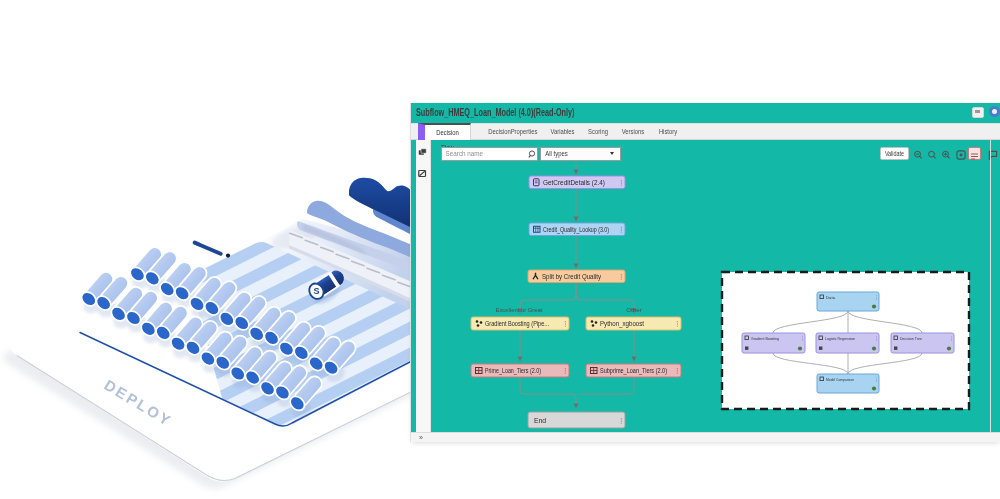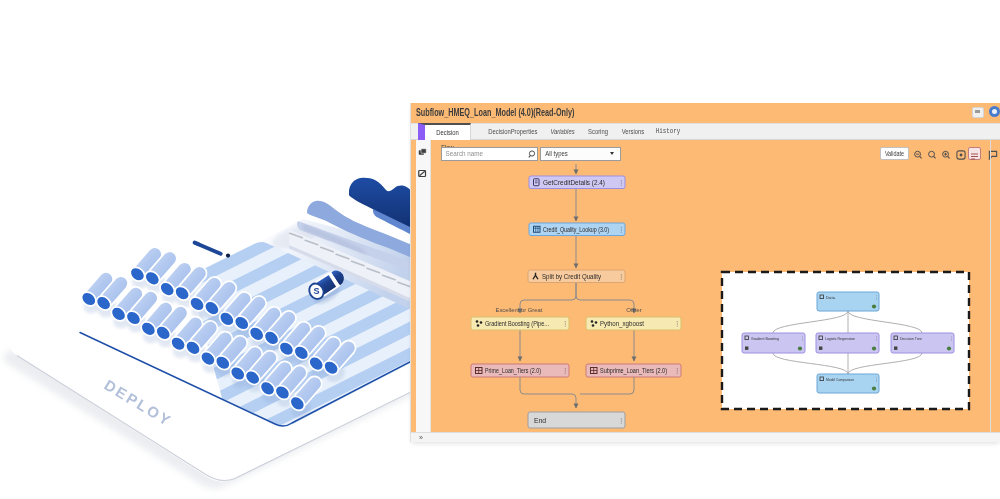--- a/index.html
+++ b/index.html
@@ -1,16 +1,16 @@
 <!DOCTYPE html>
 <html><head><meta charset="utf-8"><style>
 * { margin:0; padding:0; }
 html,body { width:1000px; height:499px; overflow:hidden; background:#fff; font-family:"Liberation Sans", sans-serif; }
 #stage { position:relative; width:1000px; height:499px; }
-#panel { position:absolute; left:410px; top:103px; width:590px; height:339px; background:#fdba74; border-left:1px solid #e0e0e0; box-shadow:0 3px 5px -2px rgba(0,0,0,0.14); }
+#panel { position:absolute; left:410px; top:103px; width:590px; height:339px; background:#14b8a6; border-left:1px solid #e0e0e0; box-shadow:0 3px 5px -2px rgba(0,0,0,0.14); }
 #panel > div, #panel > svg { font-family:"Liberation Sans", sans-serif; }
 </style></head>
 <body>
 <div id="stage">
 <svg width="470" height="499" viewBox="0 0 470 499" style="position:absolute;left:0;top:0">
 <defs>
 <linearGradient id="cyl" x1="0" y1="0" x2="0" y2="1">
  <stop offset="0" stop-color="#bdd0f2"></stop>
           <stop offset="0.5" stop-color="#b2c8ef"></stop>
           <stop offset="1" stop-color="#abc3ee"></stop>
@@ -275,30 +275,30 @@
       <div style="position:absolute;left:0;top:20px;width:590px;height:17px;background:#f0f0f0;border-top:1px solid #e0e0e0;border-bottom:1px solid #d6d6d6;box-sizing:border-box;"></div>
       <div style="position:absolute;left:7px;top:20px;width:53px;height:17px;background:#fff;border-top:2px solid #4f4f4f;border-left:7px solid #8b5cf6;border-right:1px solid #d6d6d6;box-sizing:border-box;">
         <div style="width:100%;text-align:center;font-size:7.5px;color:#333;line-height:15px;transform:scaleX(0.78);">Decision Flow</div>
       </div>
       <div style="position:absolute;left:60px;top:20px;width:33px;height:17px;padding-left:12px;">
         <div style="width:100%;text-align:center;font-size:7.5px;color:#4d4d4d;line-height:17px;transform:scaleX(0.78);">Decision</div>
       </div>
       <div style="position:absolute;left:93px;top:20px;width:40px;height:22px;">
         <div style="width:100%;text-align:center;font-size:7.5px;color:#4d4d4d;line-height:17px;transform:scaleX(0.78);">Properties</div>
       </div>
-      <div style="position:absolute;left:133px;top:20px;width:37px;height:17px;font-style:italic;">
+      <div style="position:absolute;left:133px;top:20px;width:37px;height:17px;">
         <div style="width:100%;text-align:center;font-size:7.5px;color:#4d4d4d;line-height:17px;transform:scaleX(0.78);">Variables</div>
       </div>
       <div style="position:absolute;left:170px;top:20px;width:34px;height:15px;">
         <div style="width:100%;text-align:center;font-size:7.5px;color:#4d4d4d;line-height:17px;transform:scaleX(0.78);">Scoring</div>
       </div>
       <div style="position:absolute;left:204px;top:20px;width:36px;height:32px;">
         <div style="width:100%;text-align:center;font-size:7.5px;color:#4d4d4d;line-height:17px;transform:scaleX(0.78);">Versions</div>
       </div>
-      <div style="position:absolute;left:240px;top:20px;width:34px;height:17px;font-family:Liberation Mono, monospace;">
+      <div style="position:absolute;left:240px;top:20px;width:34px;height:17px;">
         <div style="width:100%;text-align:center;font-size:7.5px;color:#4d4d4d;line-height:17px;transform:scaleX(0.78);">History</div>
       </div>
       <div style="position:absolute;left:5px;top:37px;width:14px;height:292px;background:#f7f7f7;border-right:1px solid #e3e3e3;"></div>
       <svg style="position:absolute;left:7px;top:45px" width="9" height="9" viewBox="0 0 12 12">
         <rect x="1" y="3" width="7" height="6" rx="1" fill="#3d3d3d"></rect>
         <rect x="4" y="1" width="7" height="6" rx="1" fill="#3d3d3d" stroke="#f7f7f7" stroke-width="0.8"></rect>
       </svg>
       <svg style="position:absolute;left:7px;top:66px" width="9" height="9" viewBox="0 0 12 12">
         <rect x="1" y="2" width="9" height="8" rx="1" fill="none" stroke="#3d3d3d" stroke-width="1.6"></rect>
         <path d="M2,9 L9,3" stroke="#3d3d3d" stroke-width="1.4"></path>

